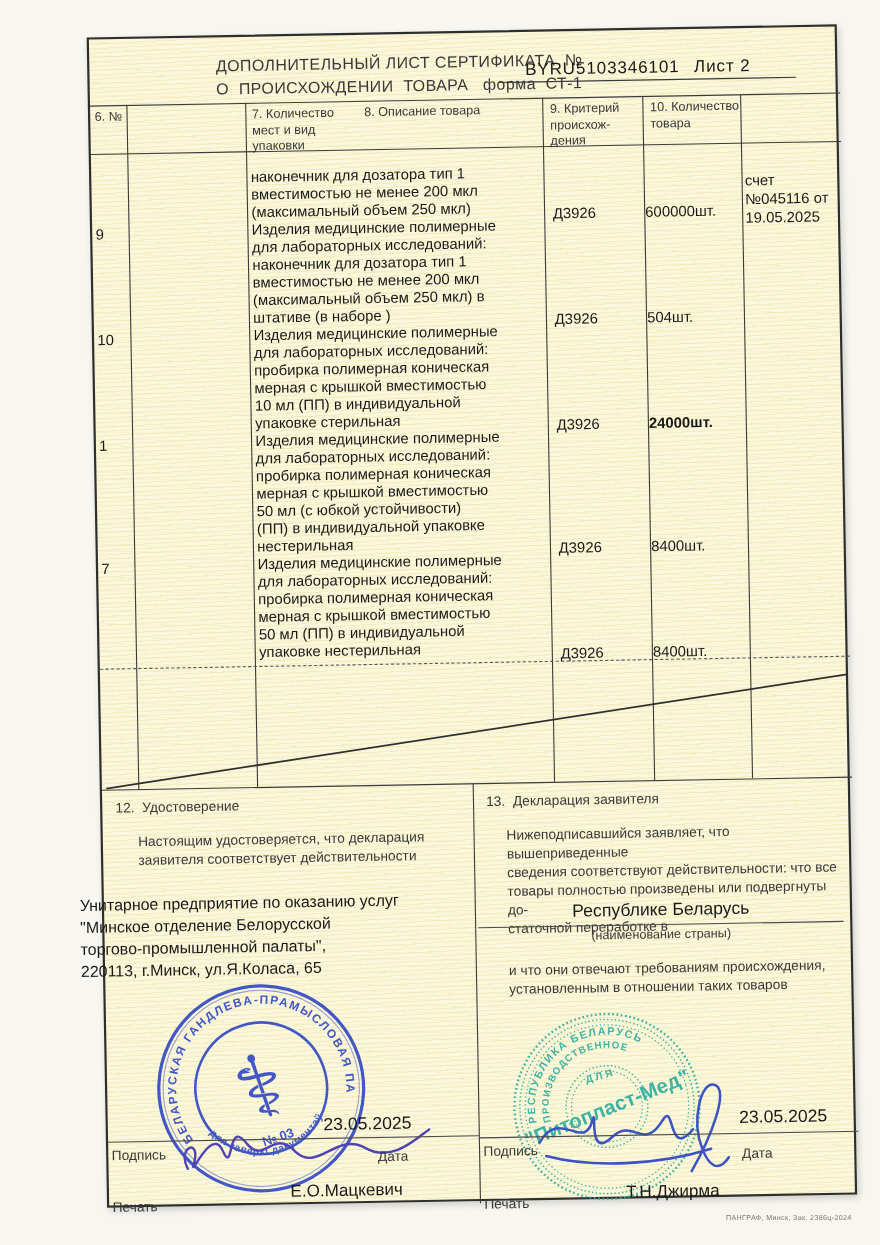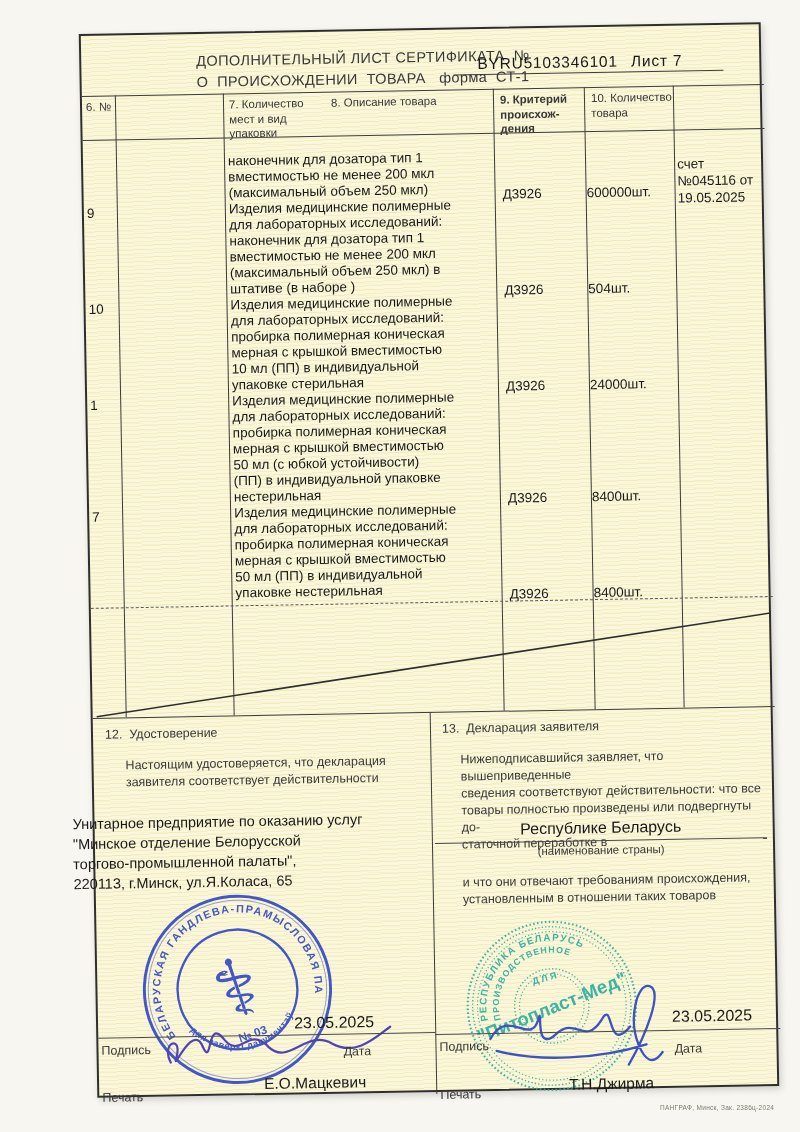--- a/index.html
+++ b/index.html
@@ -48,38 +48,38 @@
 </style>
 </head>
 <body>
 
 <div class="sheet">
 
   <div class="abs title prex form-text" style="left:115px; top:17px;"><span style="display:block;">ДОПОЛНИТЕЛЬНЫЙ ЛИСТ СЕРТИФИКАТА  №</span><span style="display:block;">О  ПРОИСХОЖДЕНИИ  ТОВАРА   форма  СТ-1</span></div>
   <div class="abs hline" style="left:372px; top:45px; width:270px;"></div>
   <div class="abs certno typed" style="left:396px; top:26px;">
     <span>BYRU5103346101</span>
-    <span style="margin-left:8px;">Лист 7</span>
+    <span style="margin-left:8px;">Лист 2</span>
   </div>
 
   <div class="hline" style="left:0; top:60px; width:682px;"></div>
   <div class="hline" style="left:0; top:104px; width:682px;"></div>
   <div class="vline" style="left:33px;  top:60px; height:622px;"></div>
   <div class="vline" style="left:141px; top:60px; height:622px;"></div>
   <div class="vline" style="left:411px; top:60px; height:622px;"></div>
   <div class="vline" style="left:502px; top:60px; height:622px;"></div>
   <div class="vline" style="left:591px; top:60px; height:622px;"></div>
   <div class="hline" style="left:0; top:682px; width:682px;"></div>
 
   <div class="abs colhead pre form-text" style="left:4px;   top:64px; width:28px;">6. №</div>
   <div class="abs colhead pre form-text" style="left:147px; top:64px; width:100px;">7. Количество
 мест и вид
 упаковки</div>
   <div class="abs colhead pre form-text" style="left:249px; top:64px; width:260px;">8. Описание товара</div>
-  <div class="abs colhead pre form-text" style="left:418px; top:64px; width:84px;font-weight:bold;">9. Критерий
+  <div class="abs colhead pre form-text" style="left:418px; top:64px; width:84px;">9. Критерий
 происхож-
 дения</div>
   <div class="abs colhead pre form-text" style="left:509px; top:64px; width:84px;">10. Количество
 товара</div>
 
   <div class="abs" style="left:0; top:0; width:682px; height:682px;" id="goods-body">
       <div class="abs goods-txt typed pre" style="left: 145px; top: 120px; width: 264px;">наконечник для дозатора тип 1
 вместимостью не менее 200 мкл
 (максимальный объем 250 мкл)</div>
       <div class="abs goods-txt typed" style="left: 419px; top: 158px;">Д3926</div>
@@ -97,21 +97,21 @@
       <div class="abs goods-txt typed" style="left: 419px; top: 254px;">Д3926</div>
       <div class="abs goods-txt typed" style="left: 503px; top: 254px;">504шт.</div>
       <div class="abs goods-txt typed" style="left: 3px; top: 266px;">10</div>
       <div class="abs goods-txt typed pre" style="left: 145px; top: 264px; width: 264px;">Изделия медицинские полимерные
 для лабораторных исследований:
 пробирка полимерная коническая
 мерная с крышкой вместимостью
 10 мл (ПП) в индивидуальной
 упаковке стерильная</div>
       <div class="abs goods-txt typed" style="left: 419px; top: 350px;">Д3926</div>
-      <div class="abs goods-txt typed" style="left: 503px; top: 350px;">24000шт.</div>
+      <div class="abs goods-txt typed" style="left: 503px; top: 350px; font-weight: bold;">24000шт.</div>
       <div class="abs goods-txt typed" style="left: 3px; top: 362px;">1</div>
       <div class="abs goods-txt typed pre" style="left: 145px; top: 360px; width: 264px;">Изделия медицинские полимерные
 для лабораторных исследований:
 пробирка полимерная коническая
 мерная с крышкой вместимостью
 50 мл (с юбкой устойчивости)
 (ПП) в индивидуальной упаковке
 нестерильная</div>
       <div class="abs goods-txt typed" style="left: 419px; top: 462px;">Д3926</div>
       <div class="abs goods-txt typed" style="left: 503px; top: 462px;">8400шт.</div>

